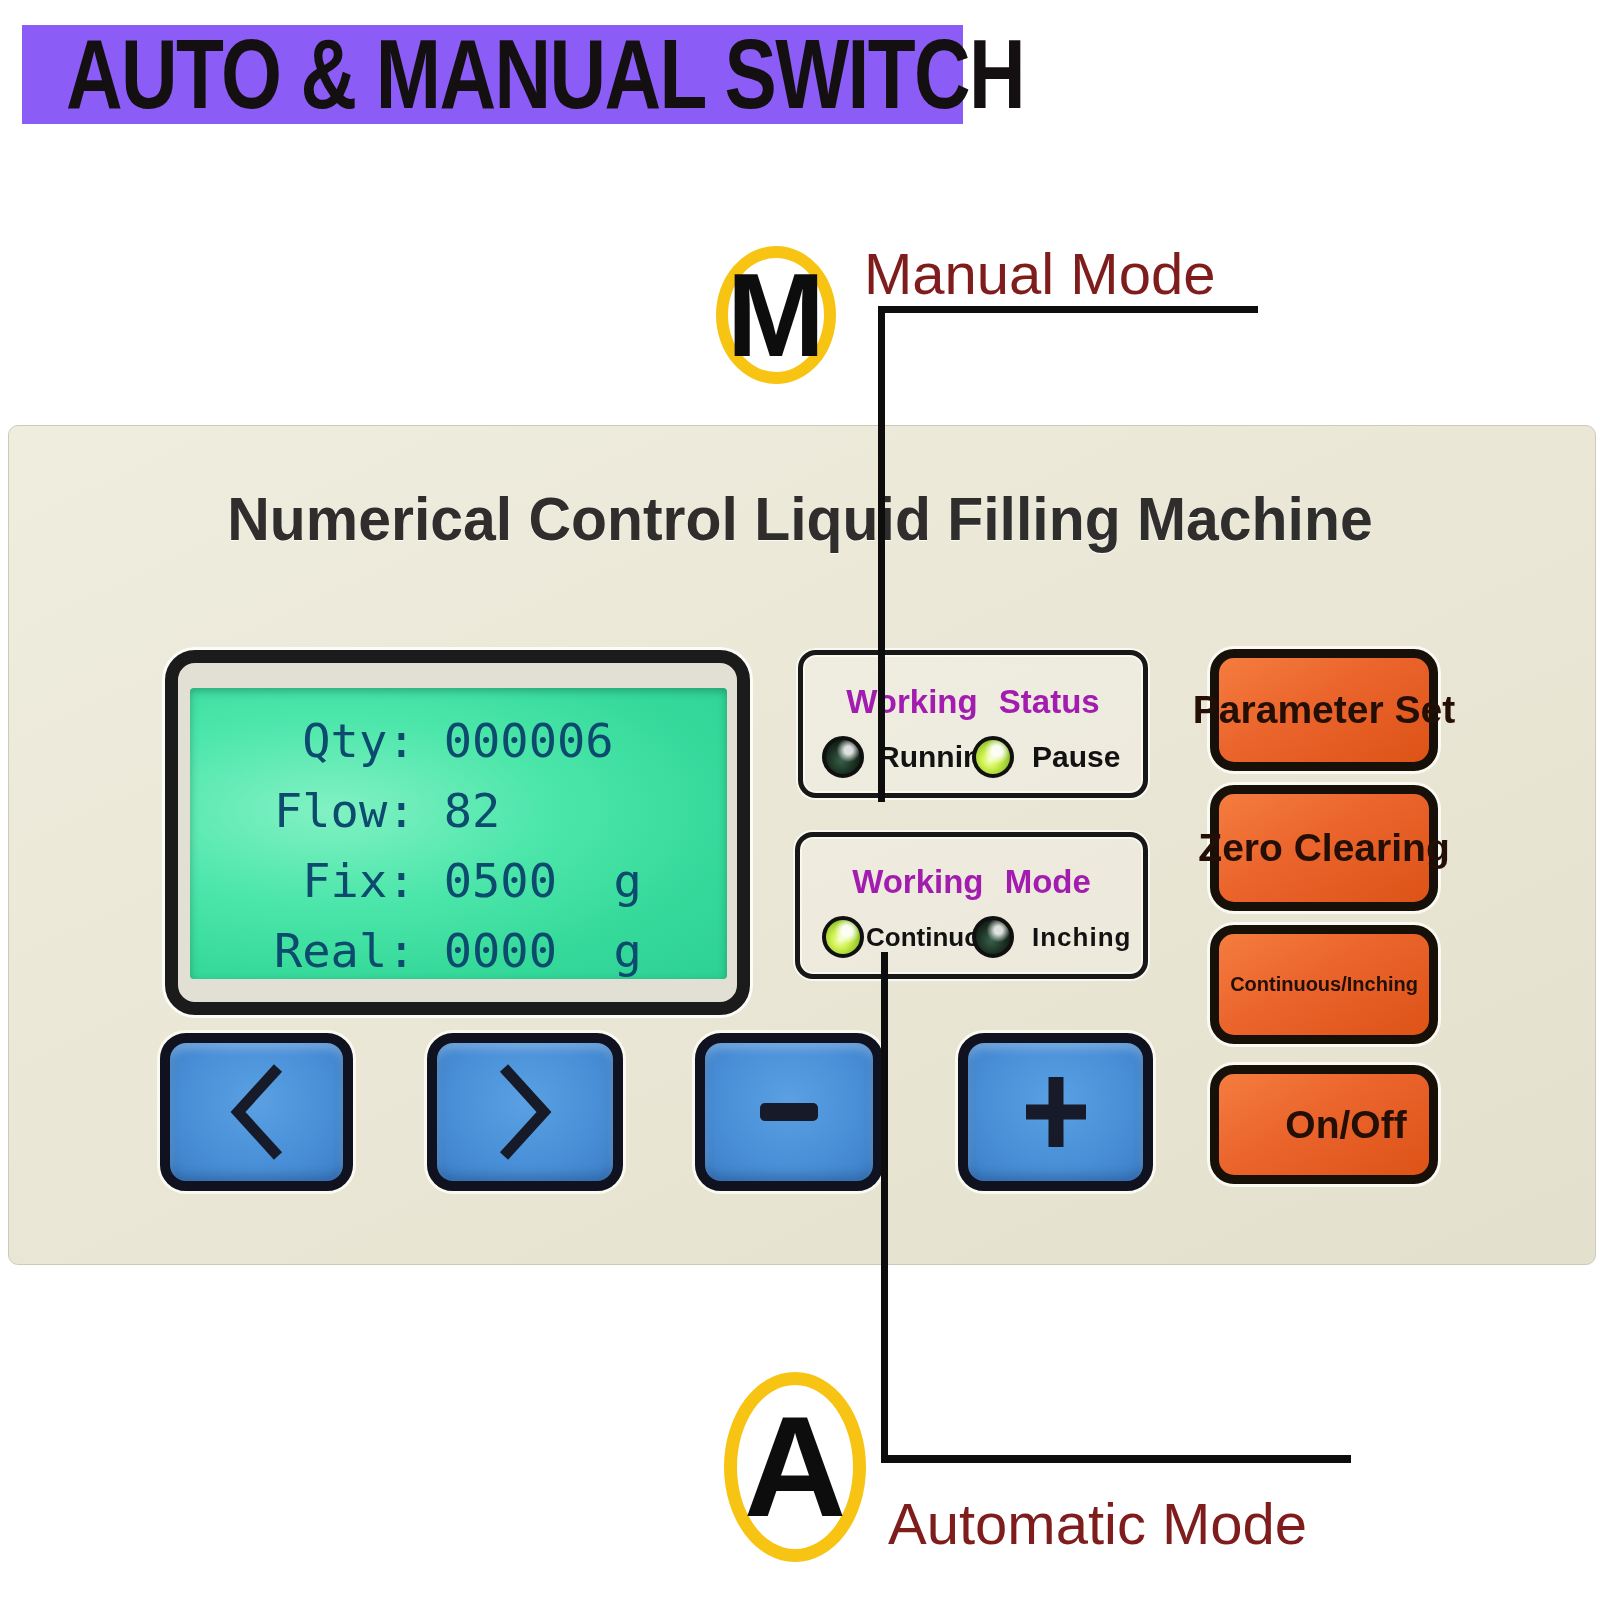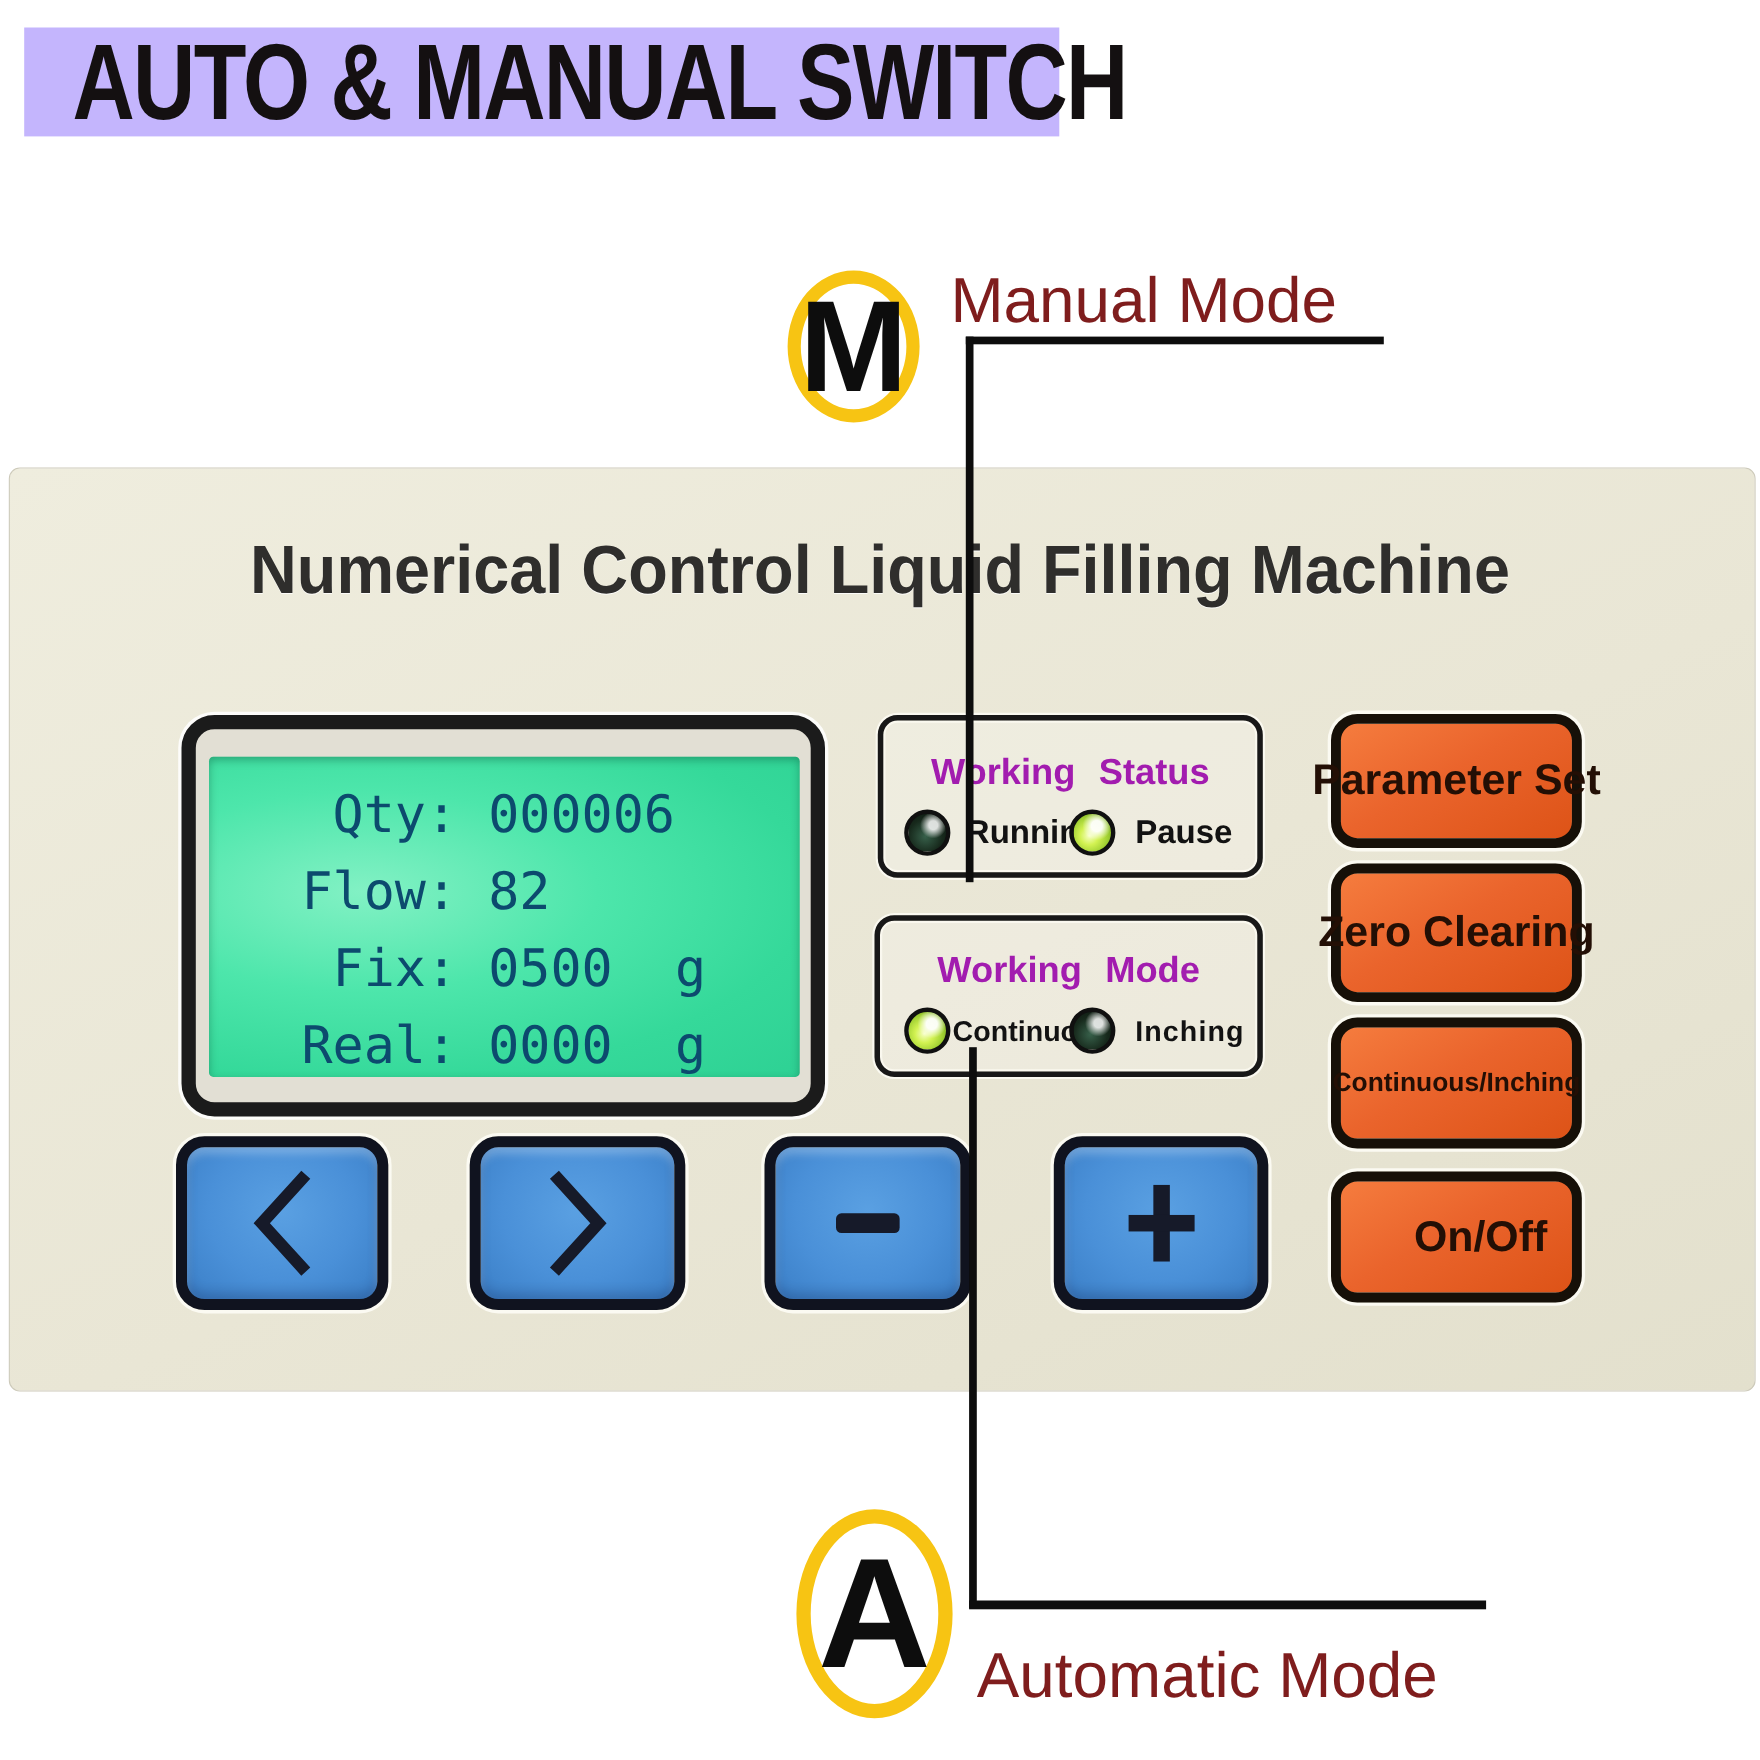--- a/index.html
+++ b/index.html
@@ -1,20 +1,20 @@
 <!DOCTYPE html>
 <html><head>
 <meta charset="utf-8">
 <style>
   html,body{margin:0;padding:0;background:#ffffff;}
   body{font-family:"Liberation Sans",sans-serif;}
   .stage{position:relative;width:1600px;height:1600px;background:#ffffff;overflow:hidden;}
 
   
-  .banner{position:absolute;left:22px;top:25px;width:941px;height:99px;background:#c4b5fd;display:flex;align-items:center;}
+  .banner{position:absolute;left:22px;top:25px;width:941px;height:99px;background:#8b5cf6;display:flex;align-items:center;}
   .banner-text{font-weight:bold;font-size:98px;line-height:99px;color:#141011;letter-spacing:-2px;transform:scaleX(0.80);transform-origin:left center;margin-left:44px;white-space:nowrap;}
 
   
   .callout-circle{position:absolute;border:12px solid #f7c413;border-radius:50%;display:flex;align-items:center;justify-content:center;background:#ffffff;box-sizing:border-box;z-index:30;}
   .m-circle{left:716px;top:246px;width:120px;height:138px;}
   .m-circle .sym{font-size:118px;font-weight:bold;color:#0d0d0d;}
   .a-circle{left:724px;top:1372px;width:142px;height:190px;border-width:13px;}
   .a-circle .sym{font-size:142px;font-weight:bold;color:#0d0d0d;}
   .callout-label{position:absolute;font-size:58px;color:#7f1d1d;white-space:nowrap;z-index:30;}
   .m-label{left:864px;top:240px;}
@@ -46,21 +46,21 @@
   .led[data-state="off"]{background:radial-gradient(circle at 66% 30%,rgba(255,255,255,.85) 0 4px,rgba(255,255,255,0) 12px),radial-gradient(circle at 45% 60%,#37604a 0%,#17291c 55%,#0a130c 100%);}
   .led[data-state="on"]{background:radial-gradient(circle at 62% 32%,rgba(255,255,255,.95) 0 5px,rgba(255,255,255,0) 13px),radial-gradient(circle at 42% 58%,#f7ffc6 0%,#d2f252 30%,#9ccd30 62%,#4f7a10 100%);}
   .led-label{position:absolute;font-weight:bold;color:#121212;z-index:6;white-space:nowrap;}
 
   
   .btn-orange{position:absolute;left:1210px;width:228px;background:linear-gradient(150deg,#f57c3e 0%,#ea642c 45%,#dd5317 100%);border:9px solid #161008;border-radius:24px;box-sizing:border-box;box-shadow:0 0 0 3px rgba(252,251,243,.95);display:flex;align-items:center;justify-content:center;cursor:pointer;}
   .btn-orange .lbl{font-weight:bold;color:#230f05;font-size:39px;white-space:nowrap;}
   .btn-param{top:649px;height:122px;}
   .btn-zero{top:785px;height:126px;}
   .btn-ci{top:925px;height:119px;}
-  .btn-ci .lbl{font-size:24px;}
+  .btn-ci .lbl{font-size:20px;}
   .btn-onoff{top:1065px;height:119px;padding-left:44px;}
 
   
   .btn-blue{position:absolute;top:1033px;height:158px;background:radial-gradient(ellipse at 50% 42%,#5aa0e2 0%,#4a90d8 55%,#3a7ec6 100%);border:10px solid #10131f;border-radius:26px;box-sizing:border-box;box-shadow:0 0 0 3px rgba(252,251,243,.95), inset 0 -6px 10px rgba(0,0,40,.18), inset 0 6px 8px rgba(255,255,255,.25);display:flex;align-items:center;justify-content:center;cursor:pointer;}
   .btn-left{left:160px;width:193px;}
   .btn-right{left:427px;width:196px;}
   .btn-minus{left:695px;width:188px;}
   .btn-plus{left:958px;width:195px;}
   .glyph-svg{display:block;}
 </style>

